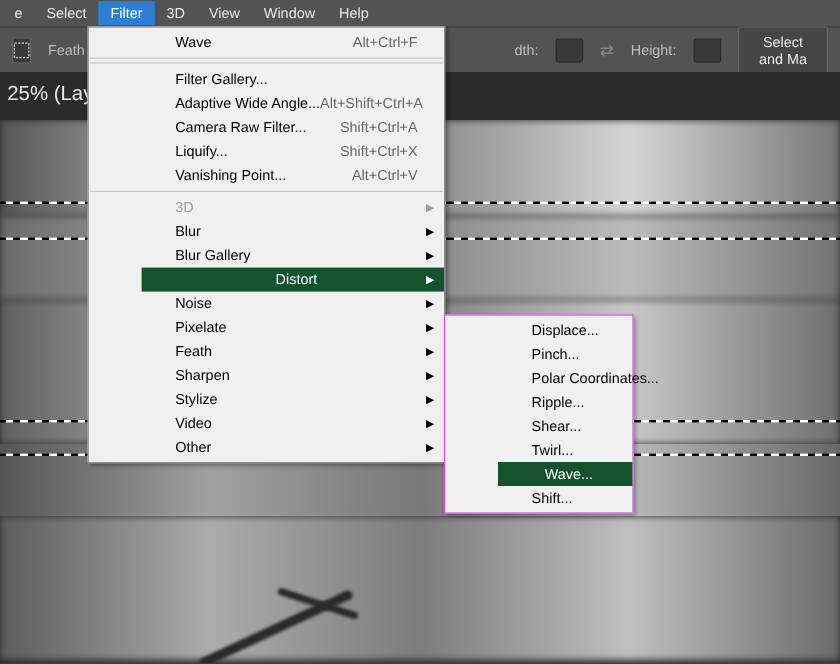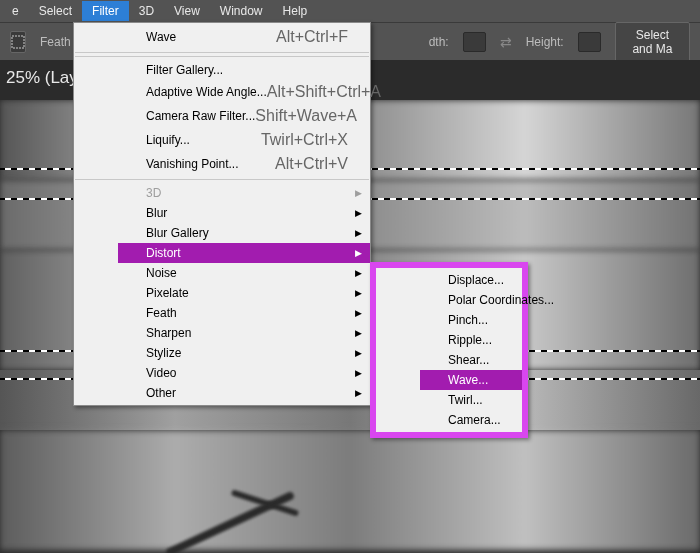--- a/index.html
+++ b/index.html
@@ -18,27 +18,27 @@
     .doc-area { position: absolute; top: 60px; left: 0; right: 0; bottom: 0; background: #2b2b2b; }
     .zoom-label { position: absolute; top: 4px; left: 0px; color: #e8e8e8; font-size: 17px; padding: 4px 6px; }
     .canvas { position: absolute; top: 40px; left: 0; right: 0; bottom: 0; overflow: hidden; }
     .bg-strip { position: absolute; left: 0; right: 0; background: linear-gradient(90deg, #6a6a6a, #aaa, #888, #c5c5c5, #777); }
     .bg-strip.blur { filter: blur(3px); }
     .marquee { position: absolute; left: 0; right: 0; height: 0; border-top: 2px dashed #fff; border-image: repeating-linear-gradient(90deg,#000 0 6px,#fff 6px 12px) 1; }
     .branch { position: absolute; width: 140px; height: 8px; background: #2a2a2a; transform: rotate(-25deg); filter: blur(1.5px); border-radius: 4px; }
     
     .dropdown { position: absolute; top: 22px; left: 73px; width: 298px; background: #f0f0f0; border: 1px solid #8a8a8a; box-shadow: 2px 2px 4px rgba(0,0,0,0.4); font-size: 12px; color: #000; padding: 2px 0; }
     .menu-item { display: flex; justify-content: space-between; align-items: center; padding: 3px 22px 3px 28px; cursor: pointer; position: relative; white-space: nowrap; margin-left: 44px; }
-    .menu-item.highlighted { background: #a21caf; color: #fff; }
+    .menu-item.highlighted { background: #14532d; color: #fff; justify-content: center; }
     .menu-item.disabled { color: #9e9e9e; cursor: default; }
     .menu-sep { height: 1px; background: #c8c8c8; margin: 3px 1px; }
-    .shortcut { color: #666; font-size: 16px; }
+    .shortcut { color: #666; font-size: 12px; }
     .submenu-arrow { position: absolute; right: 8px; font-size: 9px; }
     
-    .submenu { position: absolute; top: 262px; left: 370px; width: 158px; background: #f0f0f0; border: 6px solid #d946ef; box-shadow: 2px 2px 4px rgba(0,0,0,0.4); font-size: 12px; color: #000; padding: 2px 0; }
+    .submenu { position: absolute; top: 262px; left: 370px; width: 158px; background: #f0f0f0; border: 1px solid #d946ef; box-shadow: 2px 2px 4px rgba(0,0,0,0.4); font-size: 12px; color: #000; padding: 2px 0; }
   </style>
 </head>
 <body>
 
 <div class="menubar">
   <span class="menubar-item">e</span>
   <span class="menubar-item">Select</span>
   <span class="menubar-item active">Filter</span>
   <span class="menubar-item">3D</span>
   <span class="menubar-item">View</span>
@@ -89,25 +89,25 @@
   <div class="menu-item">
       <span>Filter Gallery...</span>
       <span class="shortcut"></span>
     </div>
   <div class="menu-item">
       <span>Adaptive Wide Angle...</span>
       <span class="shortcut">Alt+Shift+Ctrl+A</span>
     </div>
   <div class="menu-item">
       <span>Camera Raw Filter...</span>
-      <span class="shortcut">Shift+Wave+A</span>
+      <span class="shortcut">Shift+Ctrl+A</span>
     </div>
   <div class="menu-item">
       <span>Liquify...</span>
-      <span class="shortcut">Twirl+Ctrl+X</span>
+      <span class="shortcut">Shift+Ctrl+X</span>
     </div>
   <div class="menu-item">
       <span>Vanishing Point...</span>
       <span class="shortcut">Alt+Ctrl+V</span>
     </div>
   <div class="menu-sep"></div>
   <div class="menu-item disabled">
       <span>3D</span>
       <span class="submenu-arrow">▶</span>
     </div>
@@ -151,33 +151,33 @@
       <span>Other</span>
       <span class="submenu-arrow">▶</span>
     </div>
 </div>
 
 <div class="submenu">
   <div class="menu-item">
       <span>Displace...</span>
     </div>
   <div class="menu-item">
-      <span>Polar Coordinates...</span>
+      <span>Pinch...</span>
     </div>
   <div class="menu-item">
-      <span>Pinch...</span>
+      <span>Polar Coordinates...</span>
     </div>
   <div class="menu-item">
       <span>Ripple...</span>
     </div>
   <div class="menu-item">
       <span>Shear...</span>
     </div>
+  <div class="menu-item">
+      <span>Twirl...</span>
+    </div>
   <div class="menu-item highlighted">
       <span>Wave...</span>
     </div>
   <div class="menu-item">
-      <span>Twirl...</span>
-    </div>
-  <div class="menu-item">
-      <span>Camera...</span>
+      <span>Shift...</span>
     </div>
 </div>
 
 </body></html>

